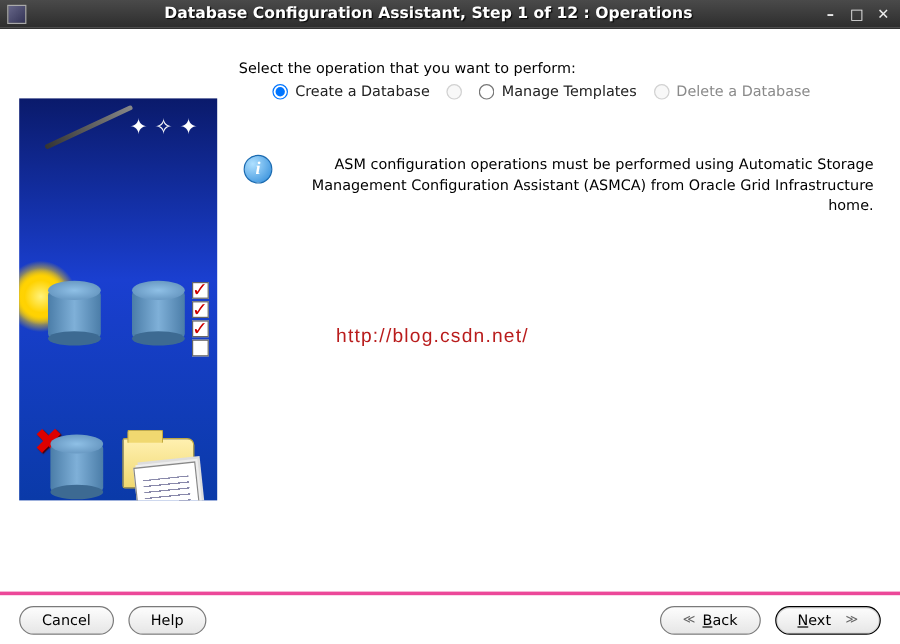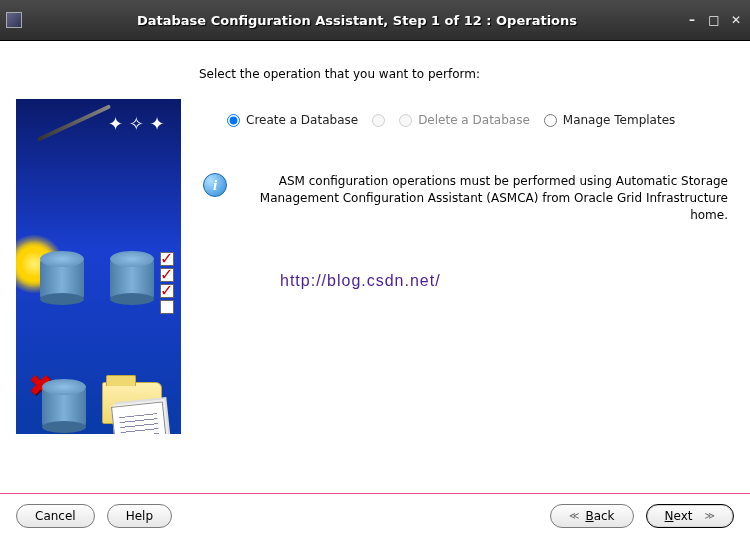--- a/index.html
+++ b/index.html
@@ -7,21 +7,21 @@
     margin: 0;
     font-family: "DejaVu Sans", Arial, sans-serif;
     font-size: 12px;
     background: #fff;
     width: 750px;
     height: 537px;
     overflow: hidden;
   }
   .titlebar {
     background: linear-gradient(to bottom, #4a4a4a, #2d2d2d);
-    height: 41px;
+    height: 24px;
     display: flex;
     align-items: center;
     padding: 0 6px;
     color: #fff;
     font-weight: bold;
     border-bottom: 1px solid #000;
   }
   .titlebar .app-icon {
     width: 16px; height: 16px;
     background: linear-gradient(135deg,#668,#335);
@@ -115,45 +115,45 @@
     background:#fff; border:1px solid #888;
     transform: rotate(-6deg);
     box-shadow: 2px -2px 0 #eee, 4px -4px 0 #ddd;
   }
   .pages::after {
     content:""; position:absolute; top:10px; left:6px; right:6px; bottom:10px;
     background: repeating-linear-gradient(to bottom, #88a 0 1px, transparent 1px 5px);
   }
 
   .main-panel { flex:1; padding-top: 8px; }
-  .prompt { margin-bottom: 32px; }
+  .prompt { margin-bottom: 5px; }
   .radios { margin-left: 28px; display:flex; flex-direction:row; gap:14px; }
   .radio-row { display:flex; align-items:center; gap:6px; color:#222;}
   .radio-row.disabled { color:#8a8a8a; }
   .radio-row input { margin:0; }
 
   .info-block { display:flex; gap:10px; margin-top:46px; margin-left:4px; margin-right:6px;}
   .info-icon {
     width:24px; height:24px; border-radius:50%;
     background: radial-gradient(circle at 30% 30%, #afe0ff, #2a88d8);
     display:flex; align-items:center; justify-content:center;
     color:#fff; font-weight:bold; font-family:Georgia,serif; font-style:italic; font-size:15px;
     border:1px solid #1a6ab0;
     flex-shrink:0;
   }
   .info-text { line-height:1.4;text-align:right; }
 
   .watermark {
     position:absolute; top:272px; left:280px;
-    color:#4c1d95; font-size:16px; letter-spacing:1px;
+    color:#b91c1c; font-size:16px; letter-spacing:1px;
     font-family: Arial, sans-serif;
   }
 
   .footer {
-    height:44px; border-top:1px solid #ec4899;
+    height:44px; border-top:3px solid #ec4899;
     display:flex; align-items:center; padding:0 16px;
     position:absolute; bottom:0; left:0; right:0;
     background:#fff;
   }
   .btn {
     height:24px; padding:0 18px;
     border:1px solid #7a7a7a; border-radius:12px;
     background:linear-gradient(to bottom,#fdfdfd,#e6e6e6);
     display:flex; align-items:center; justify-content:center; gap:6px;
     font-size:12px;
@@ -201,27 +201,27 @@
   <div class="main-panel">
     <div class="prompt">Select the operation that you want to perform:</div>
     <div class="radios">
       <label class="radio-row">
         <input type="radio" name="op" checked="" style="">
         <span>Create a Database</span>
       </label>
       <label class="radio-row disabled">
         <input type="radio" name="op" disabled="" style="">
       </label>
+      <label class="radio-row">
+        <input type="radio" name="op" style="">
+        <span>Manage Templates</span>
+      </label>
       <label class="radio-row disabled">
         <input type="radio" name="op" disabled="" style="">
         <span>Delete a Database</span>
-      </label>
-      <label class="radio-row">
-        <input type="radio" name="op" style="">
-        <span>Manage Templates</span>
       </label>
     </div>
 
     <div class="info-block">
       <div class="info-icon">i</div>
       <div class="info-text">ASM configuration operations must be performed using Automatic Storage Management Configuration Assistant (ASMCA) from Oracle Grid Infrastructure home.</div>
     </div>
   </div>
 </div>
 

